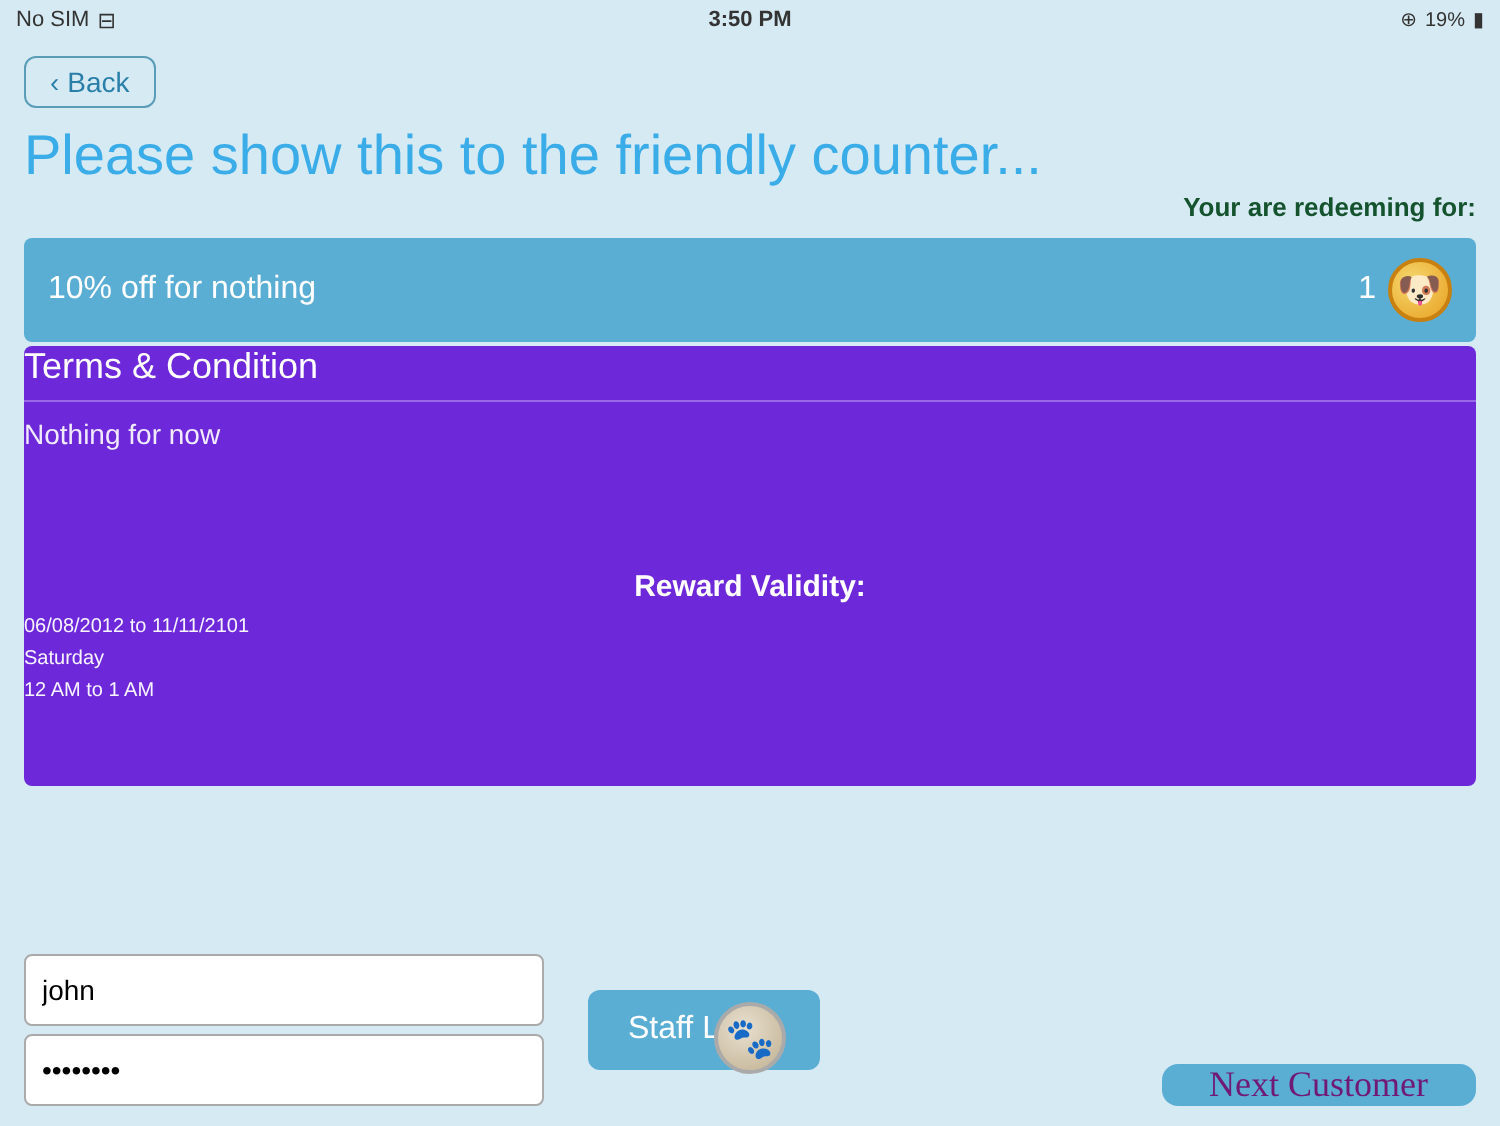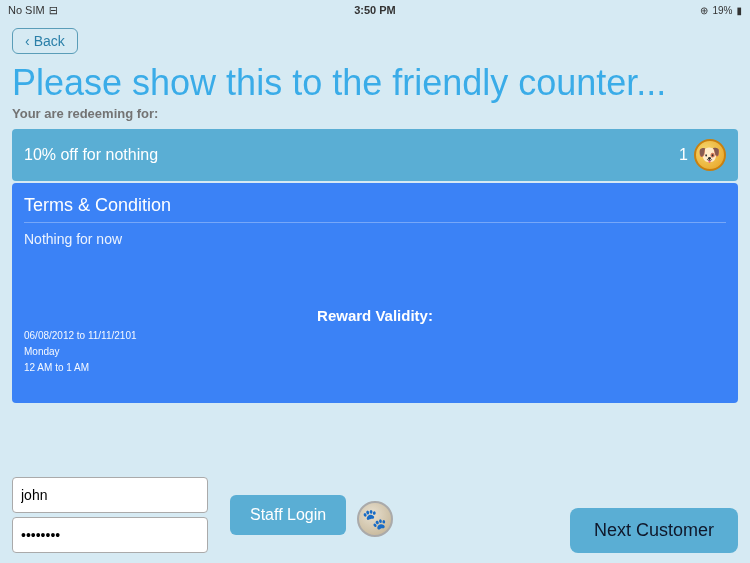--- a/index.html
+++ b/index.html
@@ -42,30 +42,31 @@
       padding: 4px 12px;
       background: #d6eaf3;
       color: #2a7fa8;
       font-size: 14px;
       cursor: pointer;
       gap: 4px;
     }
 
     .page-title {
       color: #3aace8;
-      font-size: 36px;
+      font-size: 28px;
       font-weight: 300;
       margin: 8px 0 2px 0;
     }
 
     .redeeming-label {
       font-size: 13px;
       font-weight: bold;
-      color: #737373;
+      color: #14532d;
       margin-bottom: 8px;
+      text-align: right;
     }
 
     
     .promo-bar {
       background-color: #5aaed4;
       color: white;
       display: flex;
       align-items: center;
       justify-content: space-between;
       padding: 10px 12px;
@@ -89,23 +90,22 @@
       background: radial-gradient(circle at 35% 35%, #f5d76e, #e8a020);
       display: flex;
       align-items: center;
       justify-content: center;
       font-size: 18px;
       border: 2px solid #c88010;
     }
 
     
     .terms-box {
-      background-color: #3b82f6;
+      background-color: #6d28d9;
       border-radius: 4px;
-      padding: 12px;
       color: white;
       margin-bottom: 8px;
       min-height: 220px;
     }
     .terms-title {
       font-size: 18px;
       font-weight: 400;
       margin-bottom: 8px;
       border-bottom: 1px solid rgba(255,255,255,0.3);
       padding-bottom: 6px;
@@ -140,21 +140,21 @@
       align-items: flex-end;
       justify-content: space-between;
     }
 
     .login-fields {
       display: flex;
       flex-direction: column;
       gap: 4px;
     }
     .login-fields input {
-      width: 196px;
+      width: 260px;
       height: 36px;
       border: 1px solid #aaa;
       border-radius: 4px;
       padding: 0 8px;
       font-size: 14px;
       background: white;
       outline: none;
     }
 
     .staff-login-btn {
@@ -204,29 +204,30 @@
       line-height: 1.4;
     }
     .powered-text strong {
       font-size: 13px;
       color: #333;
       display: block;
     }
 
     .next-customer-btn {
       background-color: #5aaed4;
-      color: #0f172a;
+      color: #701a75;
       border: none;
       border-radius: 8px;
-      padding: 12px 24px;
+      padding: 0 24px;
       font-size: 18px;
       cursor: pointer;
       position: absolute;
       bottom: 10px;
       right: 12px;
+      font-family: Liberation Serif, serif;
     }
   </style>
 </head>
 <body>
 
 <div class="status-bar">
   <div class="status-bar-left">
     <span>No SIM</span>
     <span>⊟</span>
   </div>
@@ -259,21 +260,21 @@
     </div>
   </div>
 
   
   <div class="terms-box">
     <div class="terms-title">Terms &amp; Condition</div>
     <div class="terms-content">Nothing for now</div>
     <div class="validity-section">
       <div class="validity-title">Reward Validity:</div>
       <div class="validity-detail">06/08/2012 to 11/11/2101</div>
-      <div class="validity-detail">Monday</div>
+      <div class="validity-detail">Saturday</div>
       <div class="validity-detail">12 AM to 1 AM</div>
     </div>
   </div>
 
 </div>
 
 <div class="bottom-area">
   <div style="display:flex; align-items:center; gap:10px;">
     <div class="login-fields">
       <input type="text" value="john" style="">

